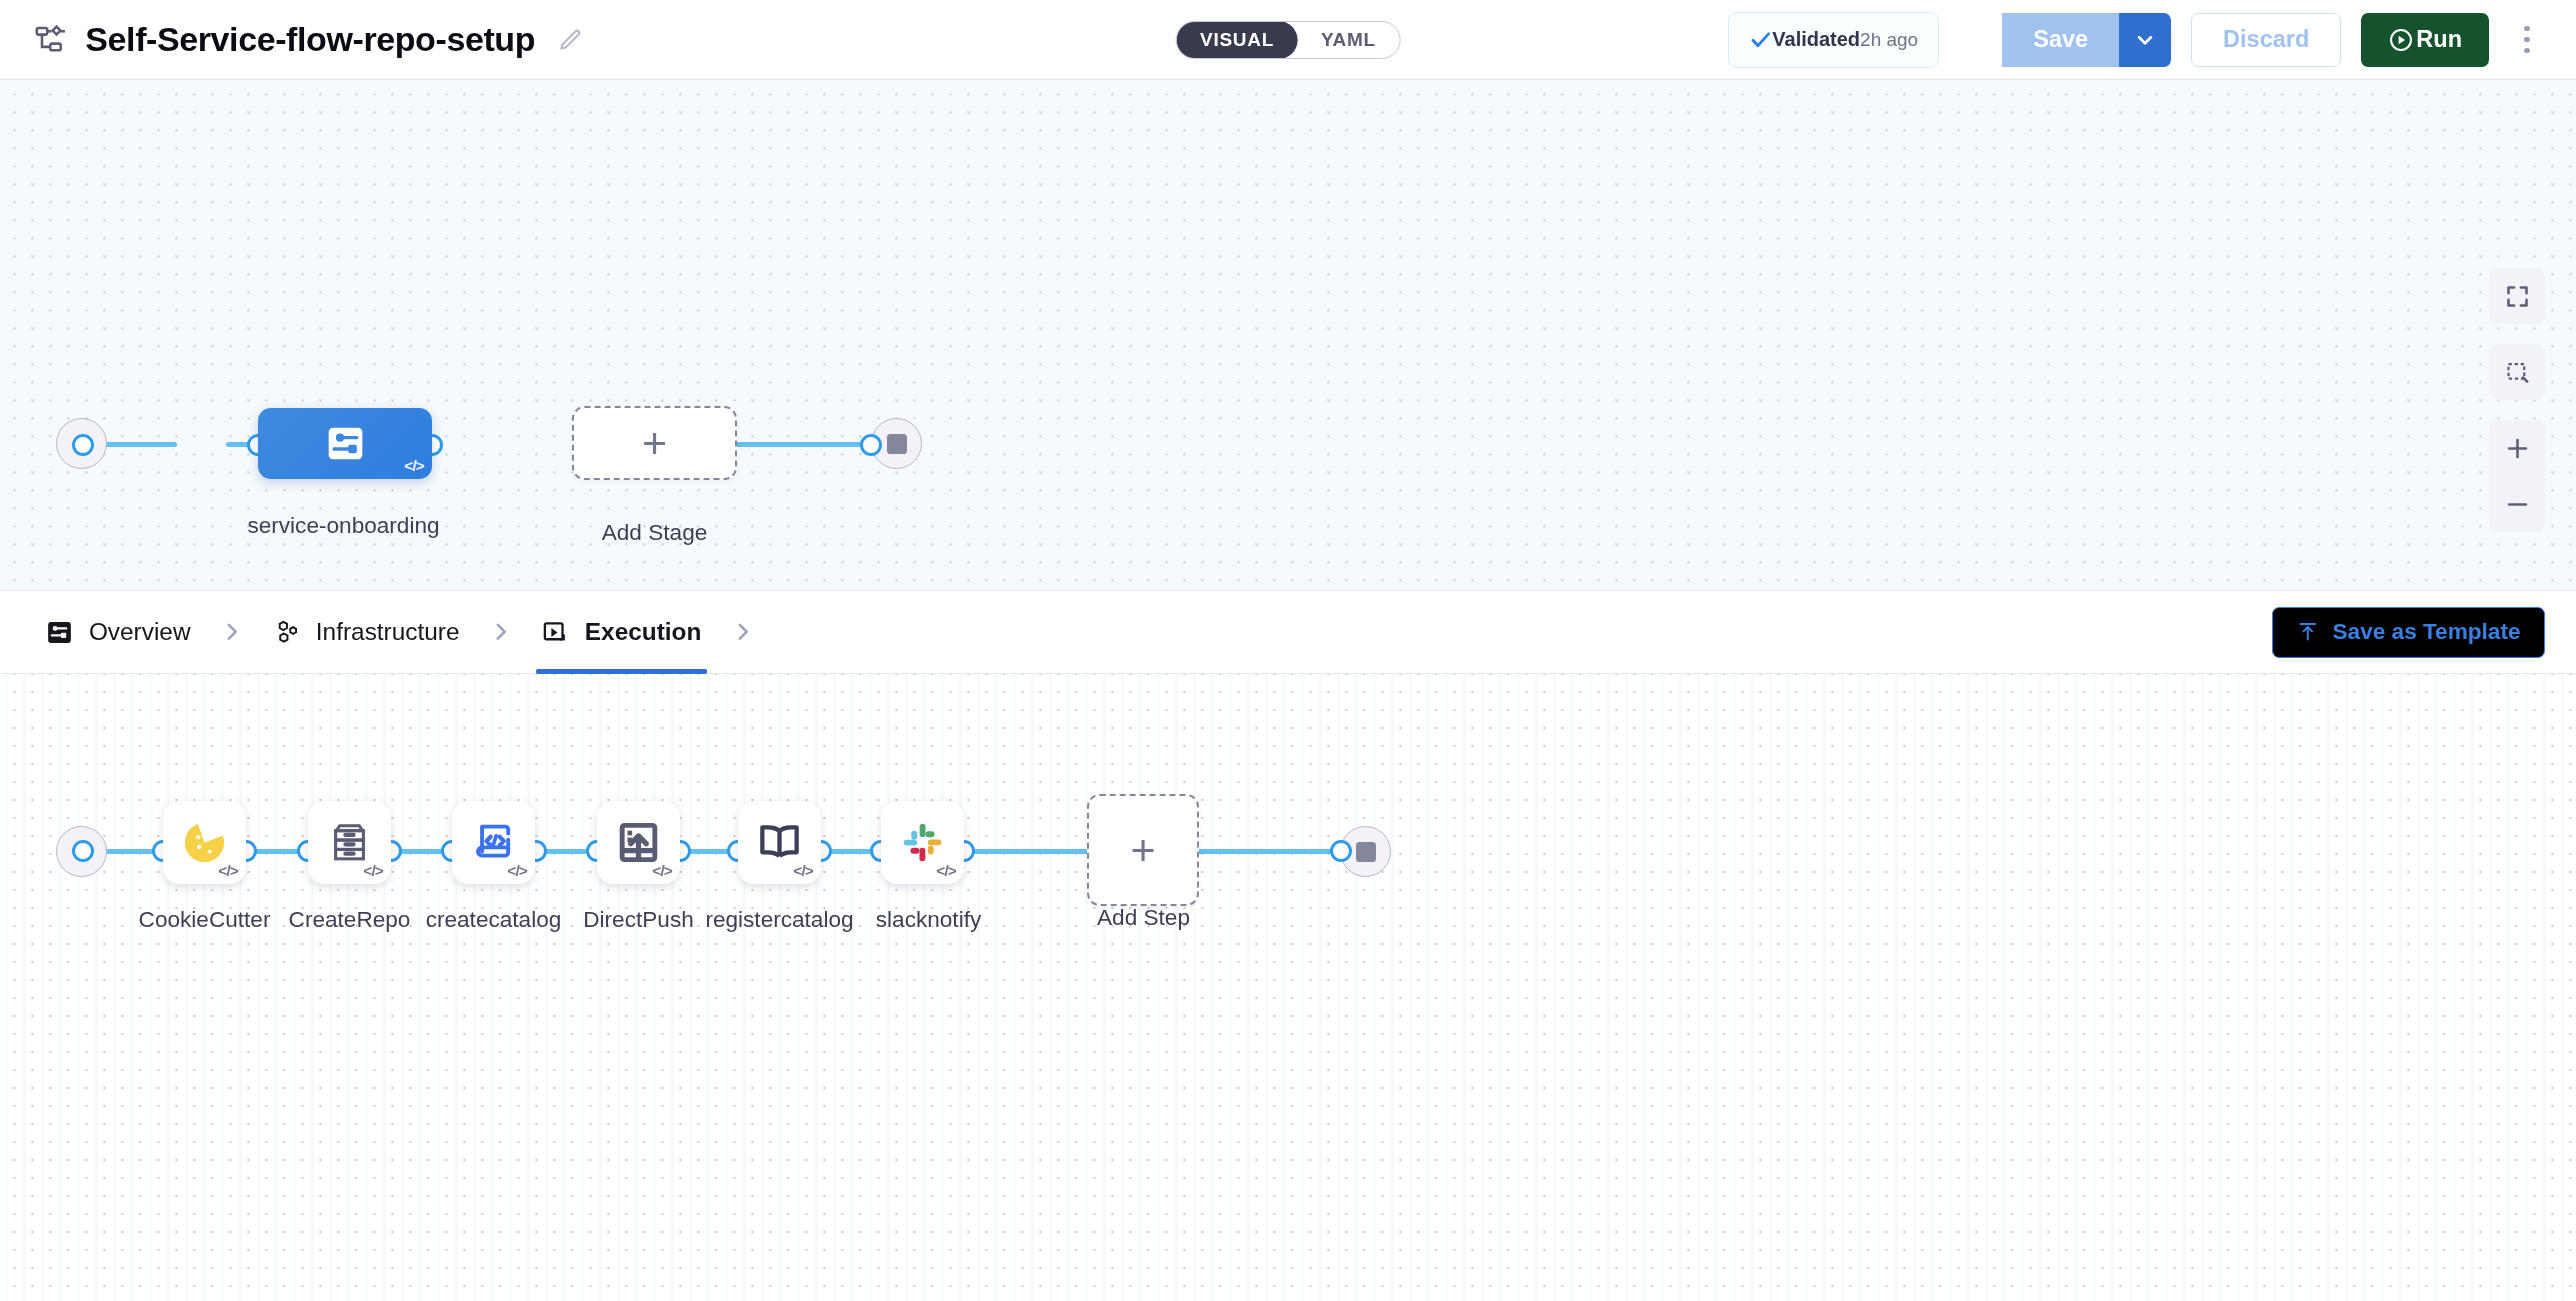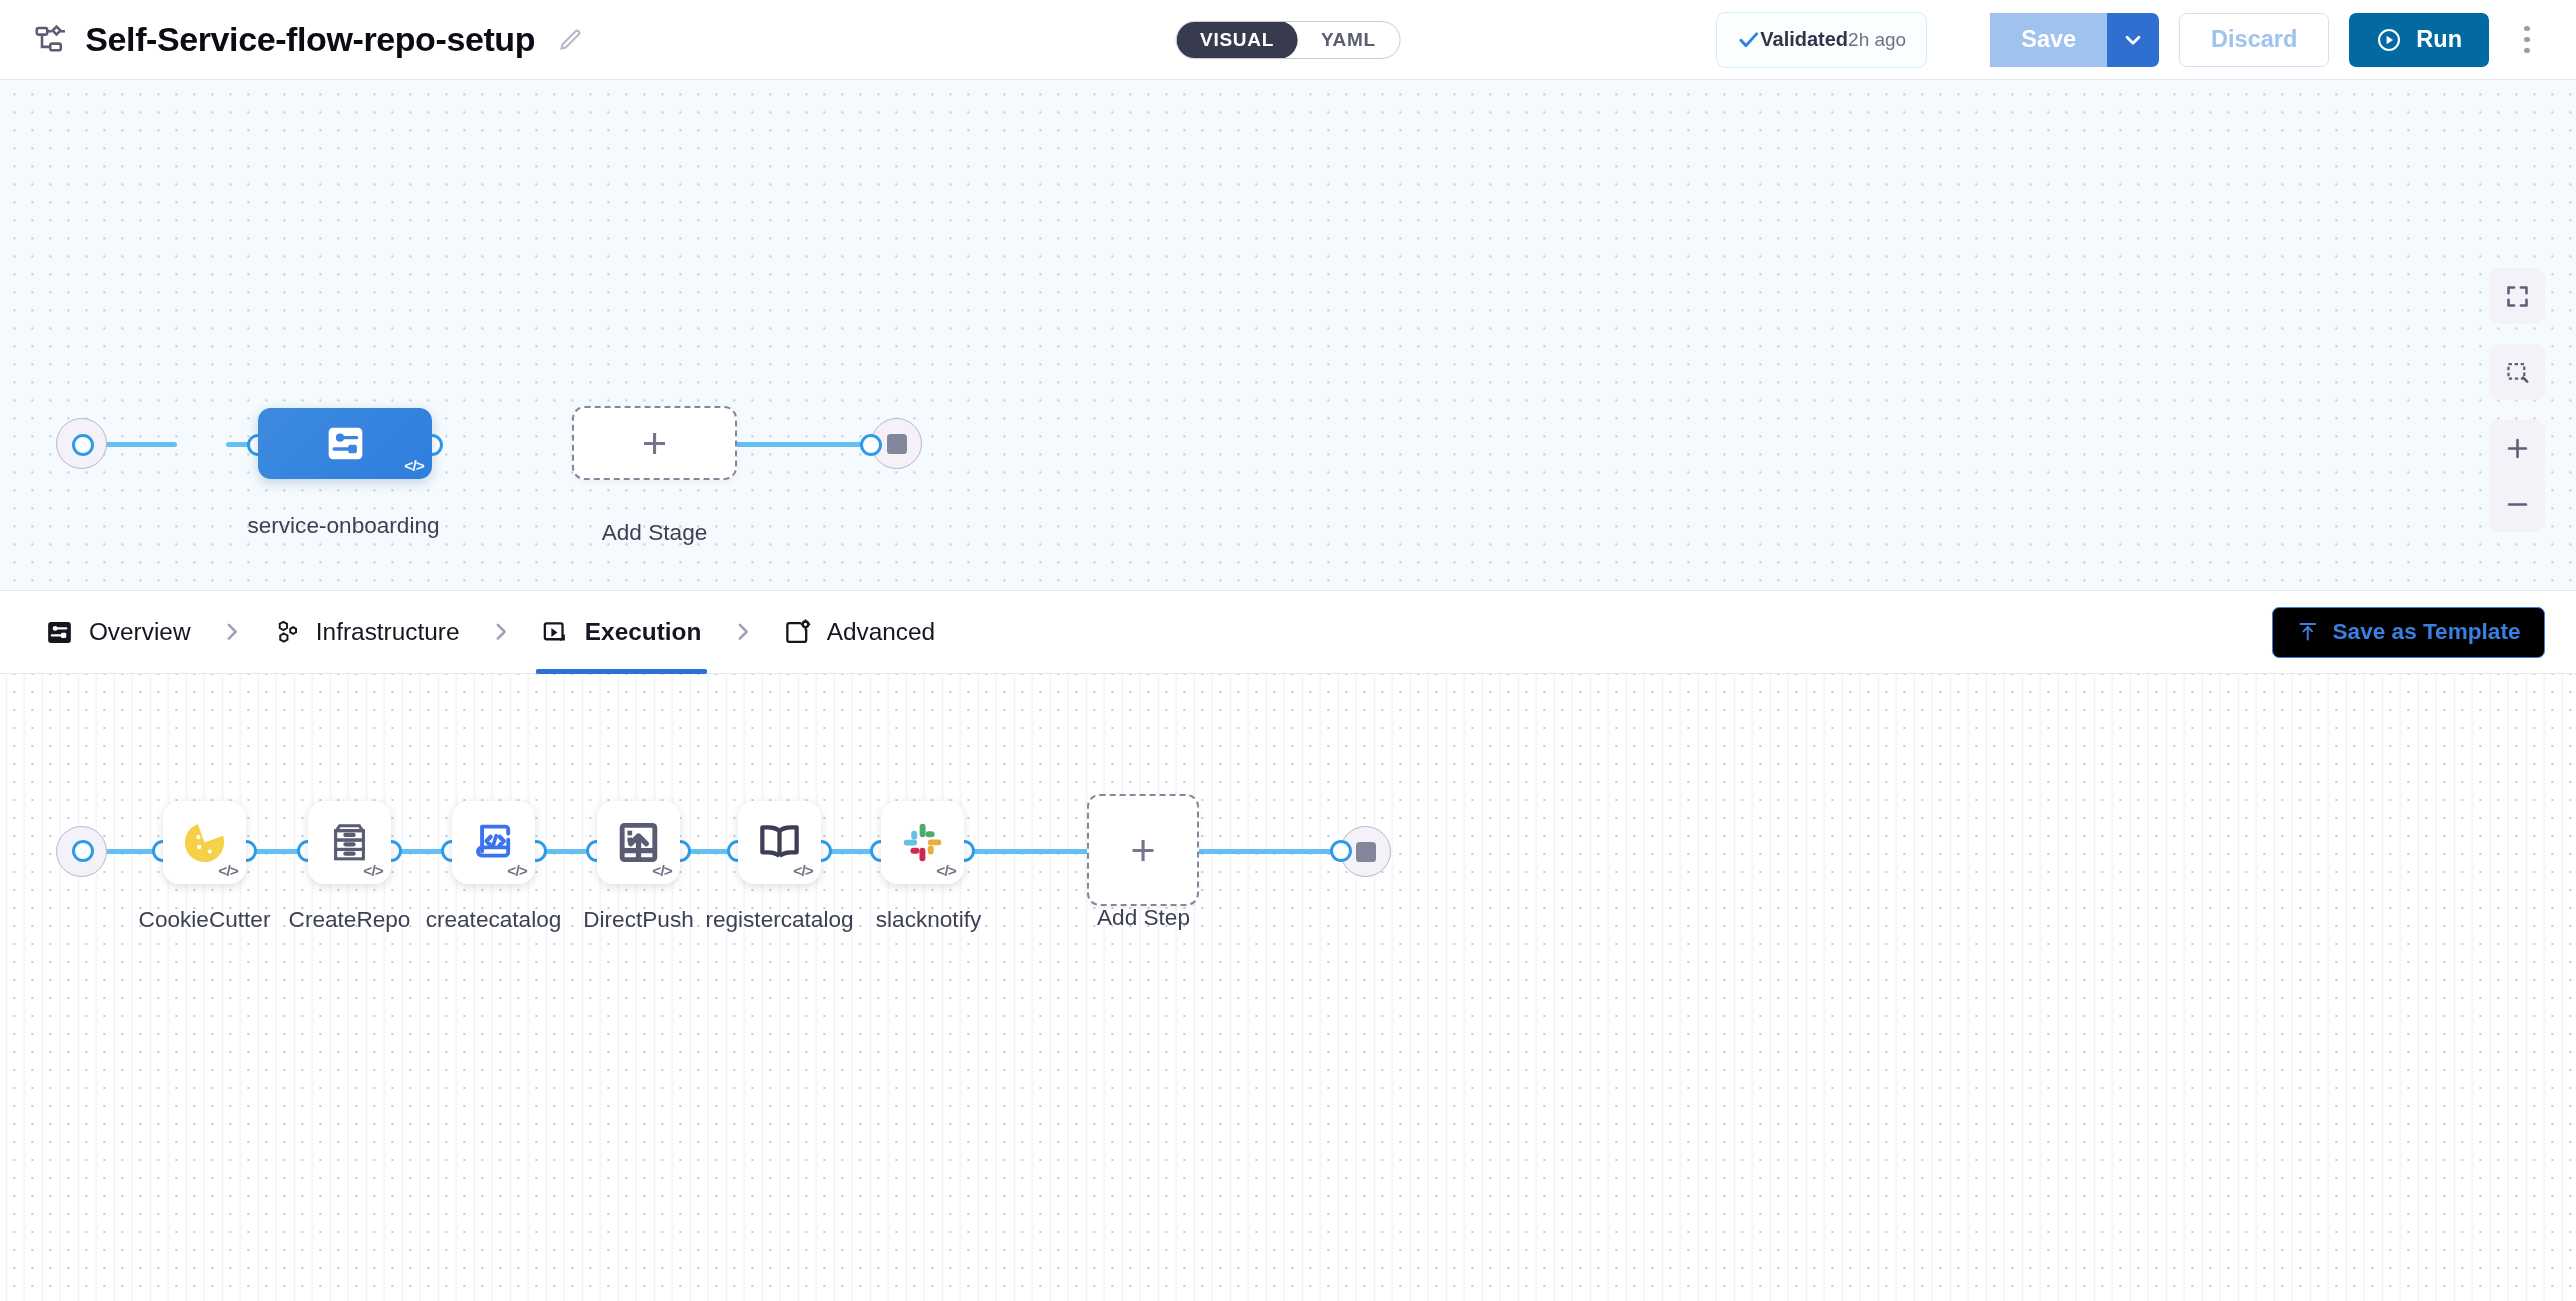--- a/index.html
+++ b/index.html
@@ -67,23 +67,23 @@
   }
   .save-caret svg { width: 22px; height: 22px; color: #fff; }
 
   .discard-btn {
     height: 54px; border: 1.4px solid #cfe0f6; border-radius: 7.2px;
     background: #ffffff; color: #9fc2ee;
     font-size: 23.5px; font-weight: bold; padding: 0 31px;
     display: flex; align-items: center; cursor: pointer;
   }
   .run-btn {
-    height: 54px; border-radius: 7.2px; background: #0369a1; border: none;
+    height: 54px; border-radius: 7.2px; background: #14532d; border: none;
     color: #ffffff; font-size: 23.5px; font-weight: bold;
-    padding: 0 27px; display: flex; align-items: center; gap: 14px; cursor: pointer;
+    padding: 0 27px; display: flex; align-items: center; gap: 2px; cursor: pointer;
   }
   .run-btn svg { width: 26px; height: 26px; }
   .kebab { width: 36px; height: 54px; display: flex; flex-direction: column;
            align-items: center; justify-content: center; gap: 5.4px; cursor: pointer; }
   .kebab i { width: 5.4px; height: 5.4px; border-radius: 50%; background: #9a9db0; display: block; }
 
   
   .stage-canvas {
     position: relative; height: 511px; min-height: 511px;
     background-color: #f4fafd;
@@ -364,28 +364,20 @@
       </svg>
       <span class="tab-label">Execution</span>
     </div>
 
     <div class="tab-sep">
       <svg viewBox="0 0 24 24" fill="none" stroke="currentColor" stroke-width="2.6" stroke-linecap="round" stroke-linejoin="round">
           <path d="M9 5l7 7-7 7"></path>
         </svg>
     </div>
 
-    <div class="tab">
-      <svg class="tab-icon" viewBox="0 0 24 24" fill="none" stroke="currentColor" stroke-width="1.9">
-        <path d="M14.4 4.2H5.2a1.6 1.6 0 0 0-1.6 1.6v12.4a1.6 1.6 0 0 0 1.6 1.6h12.4a1.6 1.6 0 0 0 1.6-1.6V9.6" stroke-linecap="round"></path>
-        <circle cx="18.6" cy="5.2" r="2.3"></circle>
-        <path d="M18.6 1.9v1M18.6 8.5v1M15.3 5.2h1M20.9 5.2h1" stroke-linecap="round" stroke-width="1.6"></path>
-      </svg>
-      <span class="tab-label">Advanced</span>
-    </div>
 
     <div class="sat-btn">
       <svg viewBox="0 0 24 24" fill="none" stroke="currentColor" stroke-width="2" stroke-linecap="round" stroke-linejoin="round">
         <path d="M4.5 4h15"></path>
         <path d="M12 20V7.4"></path>
         <path d="M7.6 11.6L12 7.2l4.4 4.4"></path>
       </svg>
       <span>Save as Template</span>
     </div>
   </div>

